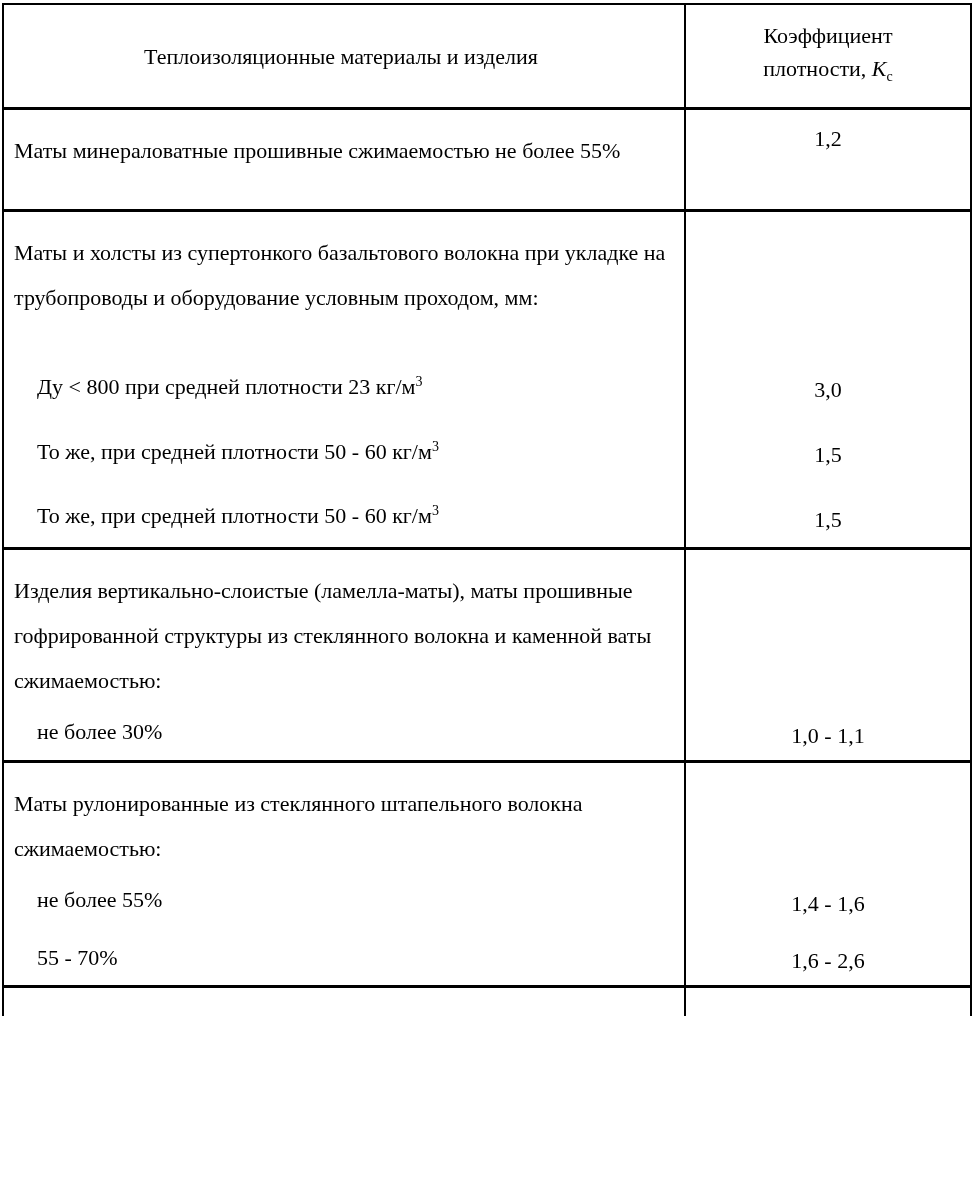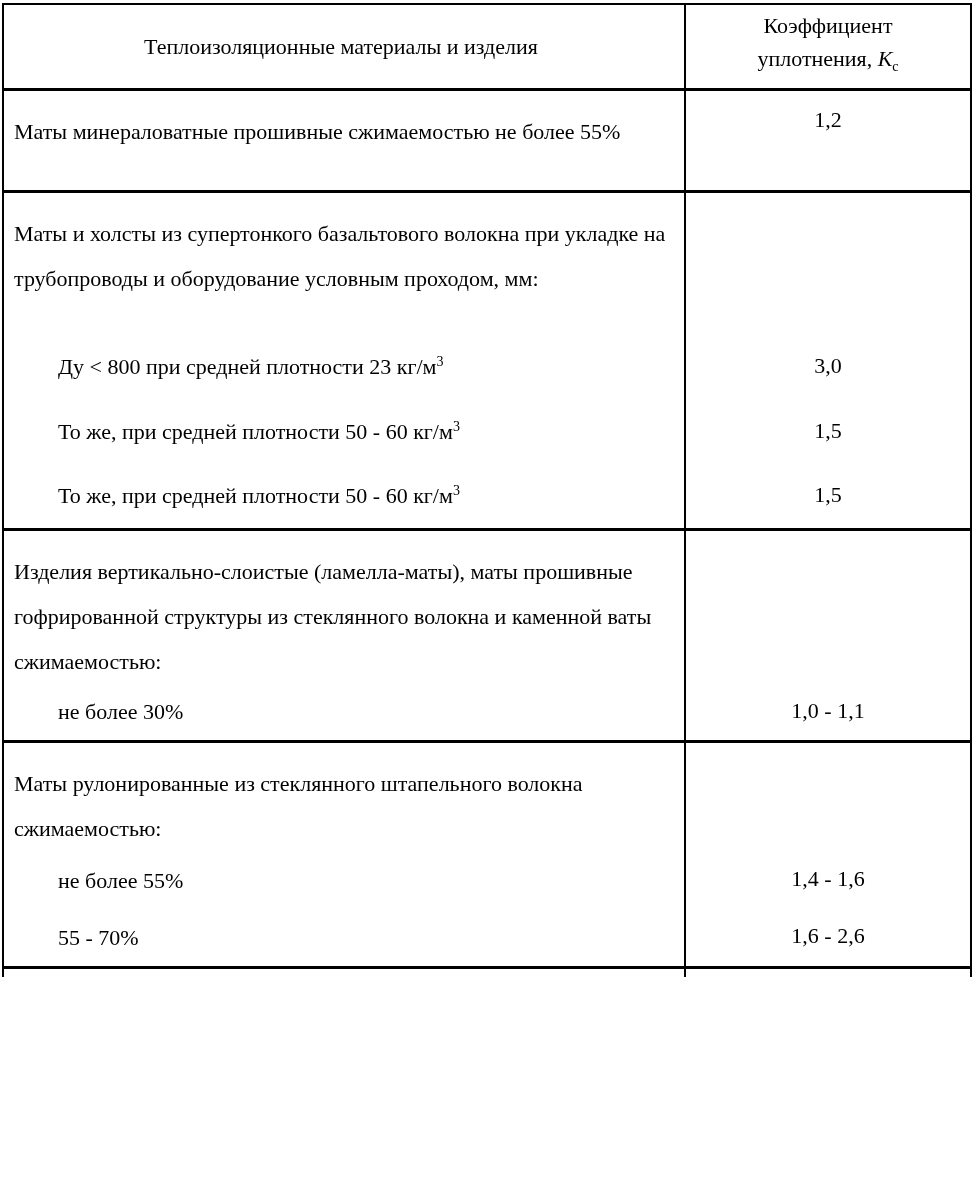--- a/index.html
+++ b/index.html
@@ -44,24 +44,24 @@
   tr.r7  > td { height: 58px; }
   tr.r8  > td { height: 102px; }
   tr.r9  > td { height: 100px; }
   tr.r10 > td, tr.r11 > td, tr.r12 > td { height: 58px; }
   tr.rend > td { height: 8px; }
 
   
   .cell-label { padding-left: 10px; padding-right: 16px; line-height: 45px; }
   tr.top > td { vertical-align: top; }
   tr.top > td.cell-label { padding-top: 18px; margin-top: 17px; }
-  tr.sub > td.cell-label { padding-left: 54px; }
+  tr.sub > td.cell-label { padding-left: 33px; }
 
   
-  .cell-value { text-align: center; padding: 4px 8px; line-height: 30px; margin-left: 13px; }
+  .cell-value { text-align: center; padding: 14px 8px; line-height: 30px; margin-left: 13px; }
   tr.top > td.cell-value { padding-top: 14px; }
   tr.sub > td.cell-value { padding-bottom: 6px; }
 
   sup.u3 { font-size: 14px; line-height: 0; }
 </style>
 </head>
 <body>
 
 <div class="doc">
   <table class="spec">
@@ -70,21 +70,21 @@
       <col class="c-right">
     </colgroup>
 
     <tbody>
         <tr class="rh">
       <th class="cell-label">
         <span>Теплоизоляционные материалы и изделия</span>
       </th>
       <th class="cell-value">
         <div>Коэффициент</div>
-        <div><span>уплотнения, </span><span class="sym"><span>К</span><sub>с</sub></span></div>
+        <div><span>плотности, </span><span class="sym"><span>К</span><sub>с</sub></span></div>
       </th>
     </tr>
 
     <tr class="r0 rule top">
       <td class="cell-label"><span>Маты минераловатные прошивные сжимаемостью не более 55%</span></td>
       <td class="cell-value"><span>1,2</span></td>
     </tr>
 
     <tr class="r1 rule top">
       <td class="cell-label"><span>Маты и холсты из супертонкого базальтового волокна при укладке на трубопроводы и оборудование условным проходом, мм:</span></td>

